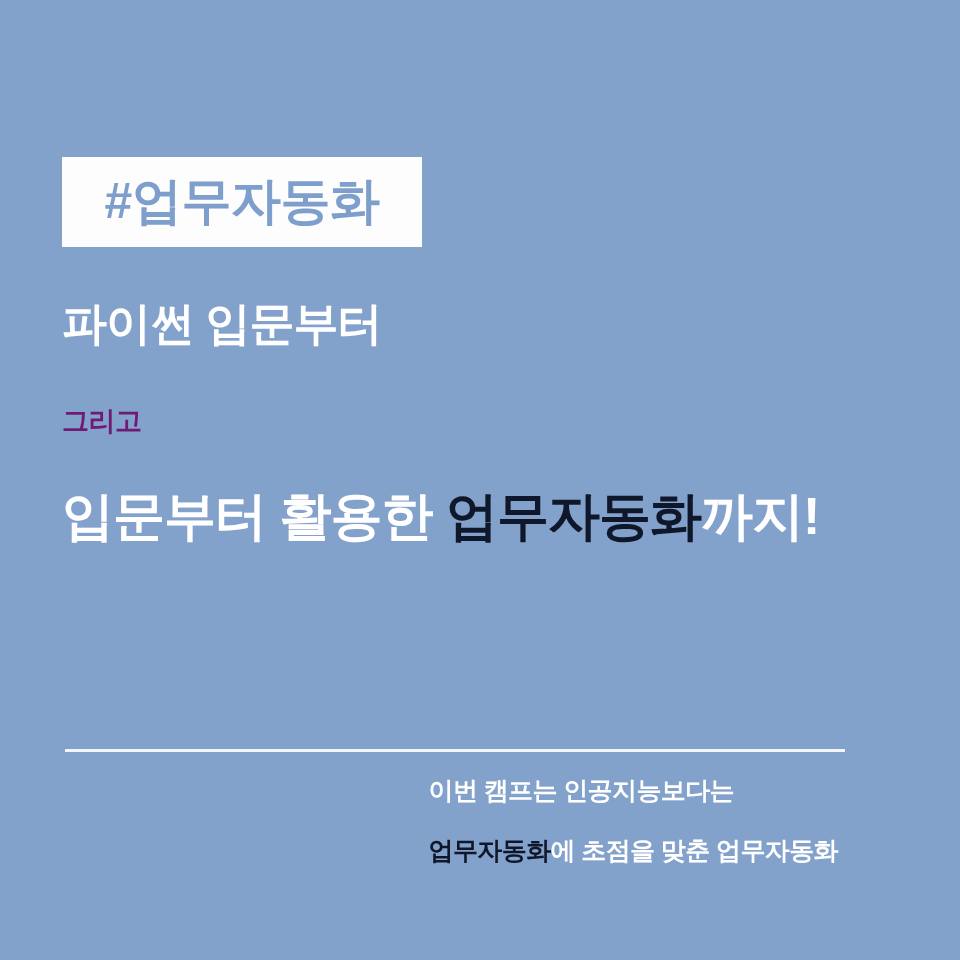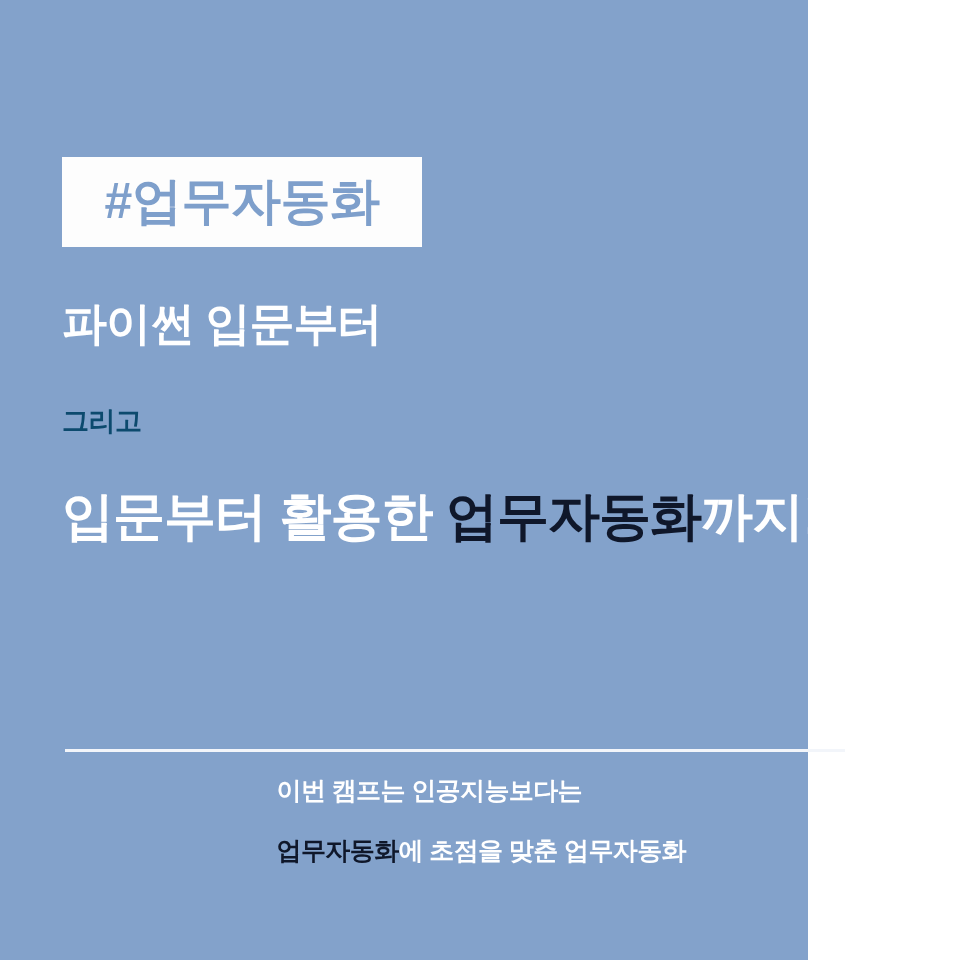--- a/index.html
+++ b/index.html
@@ -8,21 +8,21 @@
   }
   body {
     width: 960px;
     height: 960px;
     overflow: hidden;
     font-family: "Liberation Sans", "DejaVu Sans", sans-serif;
   }
 
   #poster {
     position: relative;
-    width: 808px;
+    width: 960px;
     height: 960px;
     background: #83a2cb;
     box-sizing: border-box;
   }
 
   
   .badge {
     position: absolute;
     left: 62px;
     top: 157px;
@@ -63,21 +63,21 @@
   .h-line.line1 { margin-bottom: 58px; }
 
   .h-line.line2 { margin-bottom: 18px; }
 
   .h-line .latin {
     font-weight: 700;
     letter-spacing: 0.5px;
   }
 
   .h-small {
-    color: #0c4a6e;
+    color: #701a75;
     font-size: 27px;
     font-weight: 700;
     letter-spacing: -0.5px;
     line-height: 1.1;
     white-space: nowrap;
     margin-bottom: 52px;
   }
 
   .h-line.line4 {
     font-size: 52px;

